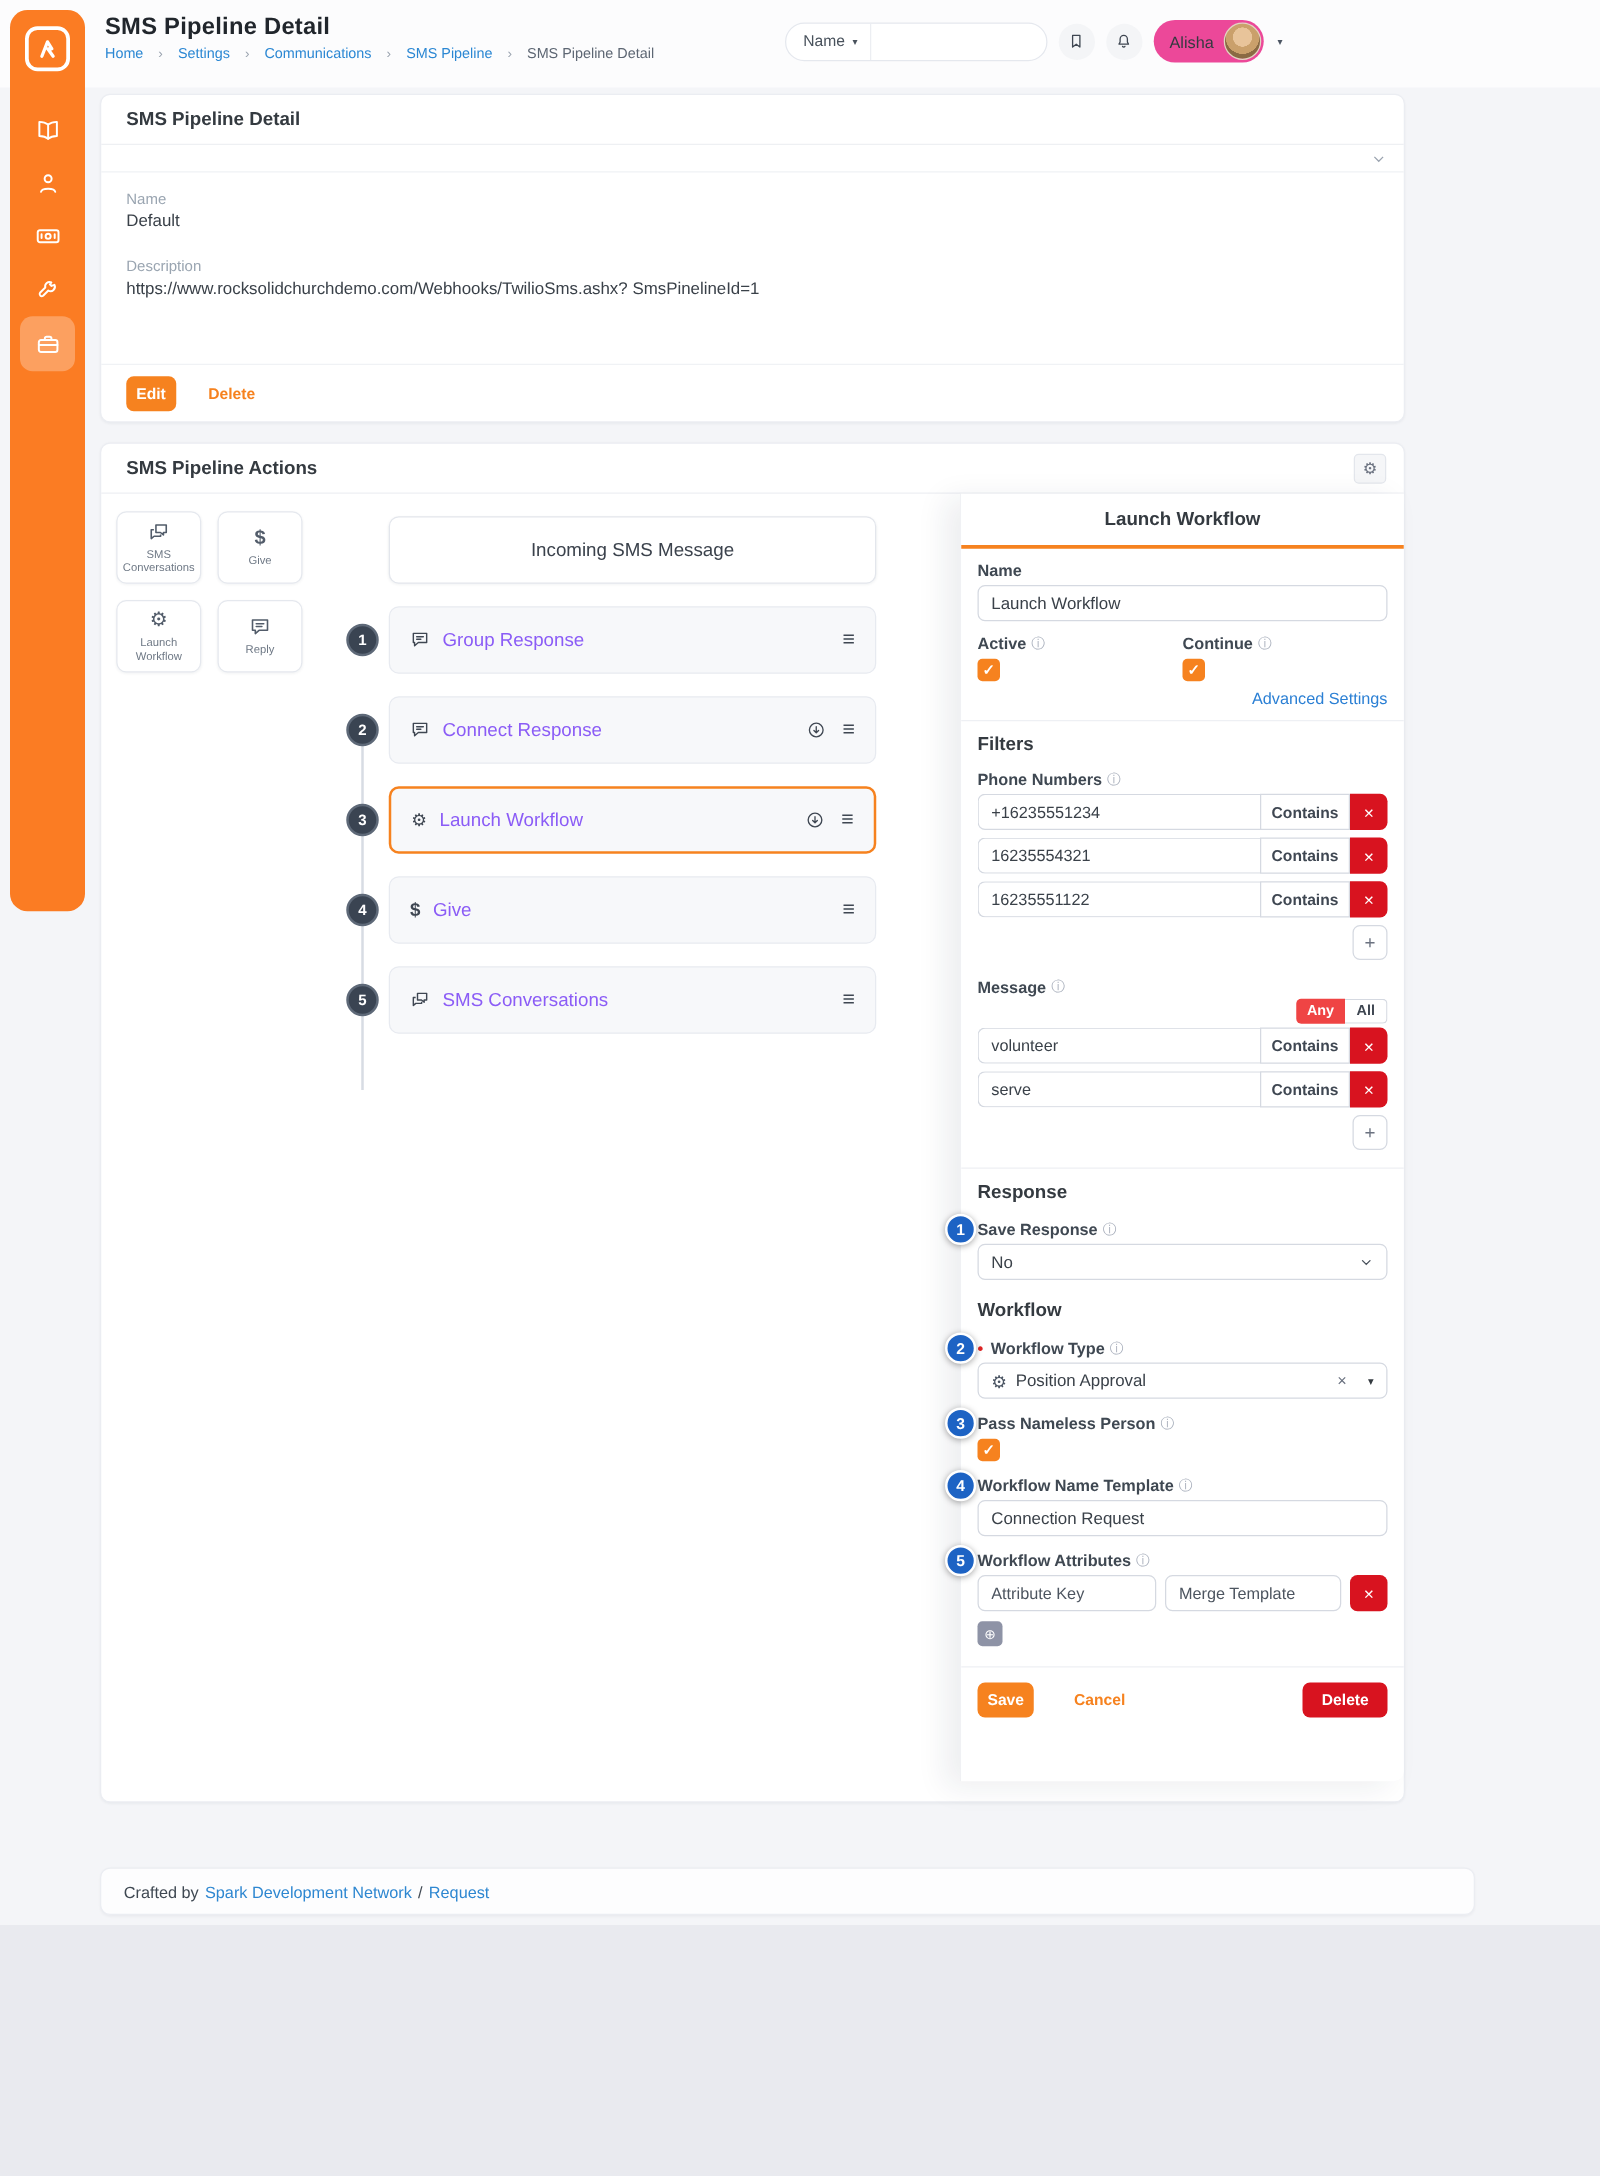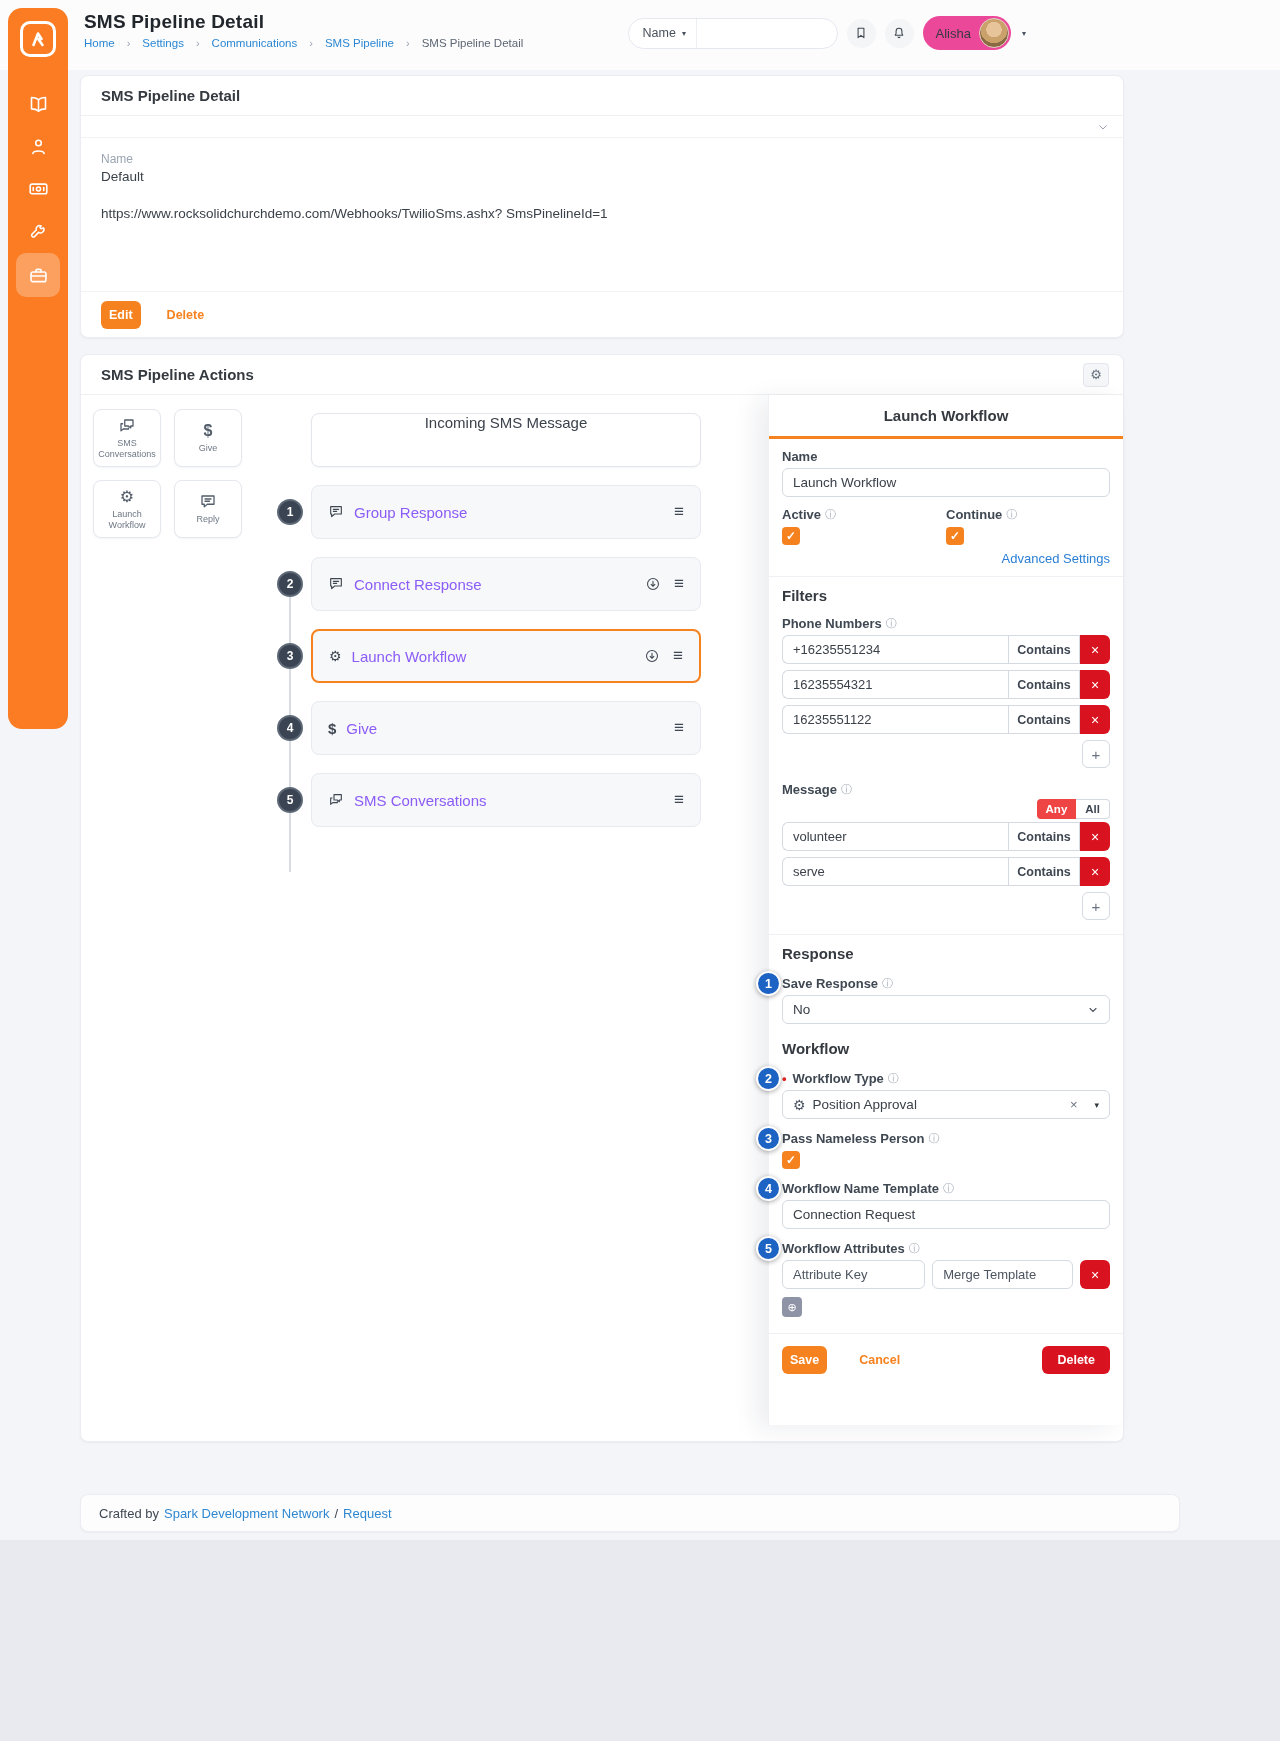--- a/index.html
+++ b/index.html
@@ -57,21 +57,21 @@
 
   .palette { position:absolute; left:12px; top:14px; display:grid; grid-template-columns:68px 68px; gap:13px; }
   .pal-card { width:68px; height:58px; background:#fff; border:1px solid #e5e8ee; border-radius:8px; box-shadow:0 1px 2px rgba(25,35,60,.05); display:flex; flex-direction:column; align-items:center; justify-content:center; gap:3px; cursor:grab; }
   .pal-card .picon { color:#525c6a; height:18px; display:flex; align-items:center; }
   .pal-card .plabel { font-size:9px; line-height:1.15; color:#6e7885; text-align:center; padding:0 2px; }
   .gear-glyph { font-size:16px; line-height:1; }
   .gear-glyph.small { font-size:14px; }
   .dollar { font-size:16px; font-weight:600; color:#525c6a; }
 
   .flow { position:absolute; left:196px; top:18px; width:424px; }
-  .incoming-card { margin-left:34px; width:390px; height:54px; background:#fff; border:1px solid #e3e6ec; border-radius:8px; box-shadow:0 1px 2px rgba(25,35,60,.05); display:flex; align-items:flex-start; justify-content:center; font-size:15px; color:#3b424c; }
+  .incoming-card { margin-left:34px; width:390px; height:54px; background:#fff; border:1px solid #e3e6ec; border-radius:8px; box-shadow:0 1px 2px rgba(25,35,60,.05); display:flex; align-items:center; justify-content:center; font-size:15px; color:#3b424c; }
   .steps { position:relative; }
   .vline { position:absolute; left:12px; top:99px; width:2px; height:288px; background:#d7dce3; }
   .step-row { display:flex; align-items:center; margin-top:18px; position:relative; }
   .step-num { width:26px; height:26px; border-radius:50%; background:#3a4452; border:2px solid #5e6978; color:#fff; font-size:12px; font-weight:600; display:flex; align-items:center; justify-content:center; flex:none; z-index:2; }
   .step-card { margin-left:8px; flex:1; height:54px; background:#f7f8fa; border:1px solid #e7eaf0; border-radius:8px; display:flex; align-items:center; padding:0 16px; gap:10px; cursor:grab; }
   .step-card.selected { border:2px solid #f6821f; }
   .step-card .sicon { color:#3f4752; display:flex; align-items:center; }
   .step-card .slabel { font-size:15px; color:#8b5cf6; }
   .step-card .sright { margin-left:auto; display:flex; align-items:center; gap:13px; color:#3f4752; }
   .hamburger { font-size:17px; color:#3f4752; cursor:grab; }
@@ -237,20 +237,21 @@
       <span>
           <svg width="12" height="12" viewBox="0 0 24 24" fill="none" stroke="currentColor" stroke-width="2">
             <path d="M5 9l7 7 7-7"></path>
           </svg>
         </span>
     </div>
     <div class="pd-body">
       <div class="flabel">Name</div>
       <div class="fvalue">Default</div>
       <div class="fgap"></div>
+      <div class="flabel">Description</div>
       <div class="fvalue">https://www.rocksolidchurchdemo.com/Webhooks/TwilioSms.ashx? SmsPinelineId=1</div>
     </div>
     <div class="pd-foot">
       <button class="btn-orange">Edit</button>
       <a class="link-orange">Delete</a>
     </div>
   </section>
 
   <section class="panel panel-actions">
     <div class="panel-head">

